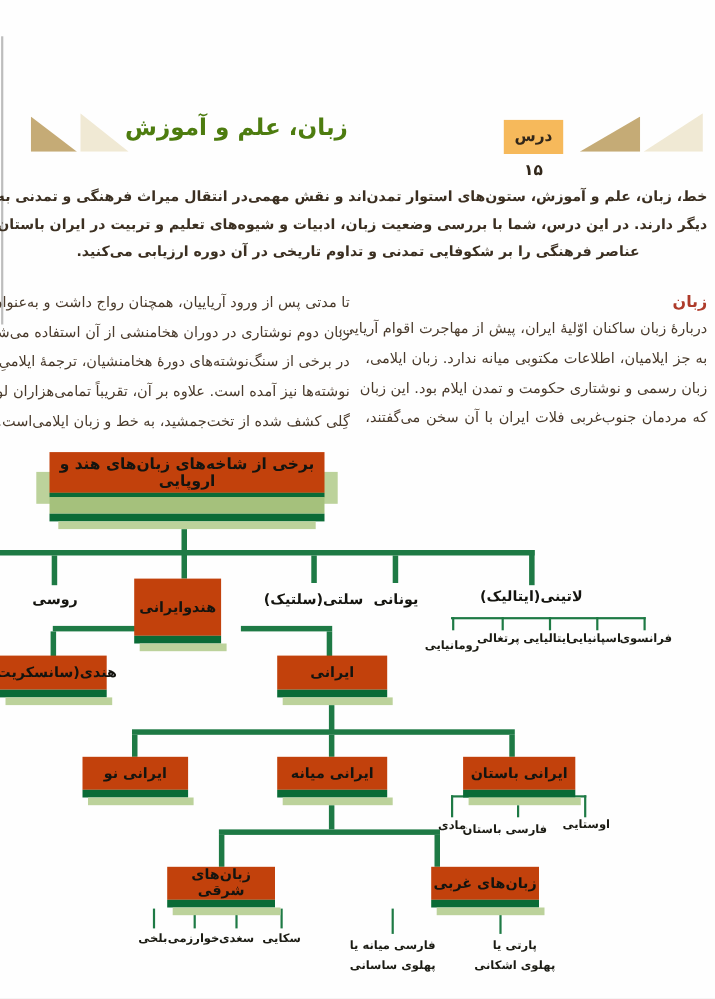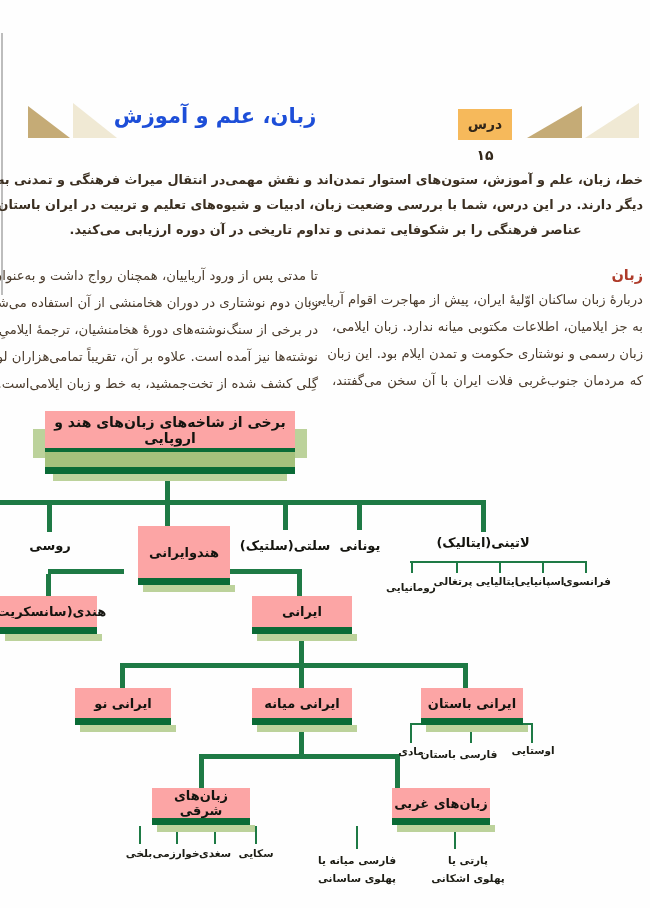--- a/index.html
+++ b/index.html
@@ -4,33 +4,33 @@
 <style>
   html,body{margin:0;padding:0;background:#e8e8e8;}
   #page{position:relative;width:650px;height:908px;background:#fefefe;overflow:hidden;
         font-family:"DejaVu Sans",sans-serif;margin:0 auto;}
   .abs{position:absolute;}
   
   #left-border{position:absolute;left:1px;top:33px;width:2px;height:262px;background:#bdbdbd;}
   #lesson-badge{position:absolute;left:458px;top:109px;width:54px;height:31px;background:#f6b95b;
         color:#32271a;font-weight:bold;font-size:14px;line-height:31px;text-align:center;direction:rtl;}
   #page-title{position:absolute;left:90px;top:104px;width:250px;text-align:center;direction:rtl;
-        color:#1d4ed8;font-weight:bold;font-size:21px;}
+        color:#4d7c0f;font-weight:bold;font-size:21px;}
   
   .intro-line{position:absolute;left:8px;width:635px;direction:rtl;color:#3b2f21;font-weight:bold;
         font-size:12.8px;text-align:justify;text-align-last:justify;white-space:nowrap;}
   .intro-line.centered{text-align:center;text-align-last:center;white-space:normal;}
   
   .col-line{direction:rtl;color:#4a3b2c;font-size:13.2px;line-height:27px;white-space:nowrap;
         text-align:justify;text-align-last:justify;}
   #zaban-heading{direction:rtl;color:#ae3b2a;font-weight:bold;font-size:14.5px;line-height:22px;text-align:right;}
   
   .gline{position:absolute;background:#1e7a45;}
   .node{position:absolute;}
-  .node-main{background:#fca5a5;color:#14140f;font-weight:bold;font-size:13px;text-align:center;
+  .node-main{background:#c2410c;color:#14140f;font-weight:bold;font-size:13px;text-align:center;
         direction:rtl;display:flex;align-items:center;justify-content:center;}
   .node-stripe{background:#0a6b36;height:7px;}
   .node-shadow{background:#bcd29b;height:7px;margin-left:5px;margin-right:-5px;}
   .tree-label{position:absolute;direction:rtl;color:#14140f;font-weight:bold;font-size:13px;text-align:center;}
   .leaf-label{position:absolute;direction:rtl;color:#1c1c14;font-weight:bold;font-size:10.5px;text-align:center;white-space:nowrap;}
   .leaf-two-line{line-height:18px;}
   .root-layer{position:absolute;}
 </style>
 </head>
 <body>
@@ -114,21 +114,21 @@
 
   <div class="root-layer" style="left:33px;top:429px;width:274px;height:29px;background:#bcd29b;"></div>
   <div class="root-layer node-main" style="left:45px;top:411px;width:250px;height:37px;font-size:14px;">برخی از شاخه‌های زبان‌های هند و اروپایی</div>
   <div class="root-layer" style="left:45px;top:448px;width:250px;height:4px;background:#0a6b36;"></div>
   <div class="root-layer" style="left:45px;top:452px;width:250px;height:15px;background:#a5c17c;"></div>
   <div class="root-layer" style="left:45px;top:467px;width:250px;height:7px;background:#0a6b36;"></div>
   <div class="root-layer" style="left:53px;top:474px;width:234px;height:7px;background:#bcd29b;"></div>
 
   <div class="tree-label" style="left:20px;top:538px;width:60px;">روسی</div>
 
-  <div class="node" style="left:138px;top:526px;width:92px;">
+  <div class="node" style="left:122px;top:526px;width:79px;">
     <div class="node-main" style="height:52px;">هندوایرانی</div>
     <div class="node-stripe"></div>
     <div class="node-shadow"></div>
   </div>
 
   <div class="tree-label" style="left:230px;top:538px;width:110px;">سلتی(سلتیک)</div>
   <div class="tree-label" style="left:325px;top:538px;width:70px;">یونانی</div>
   <div class="tree-label" style="left:423px;top:535px;width:120px;">لاتینی(ایتالیک)</div>
 
   <div class="leaf-label" style="left:556px;top:575px;width:62px;">فرانسوی</div>

